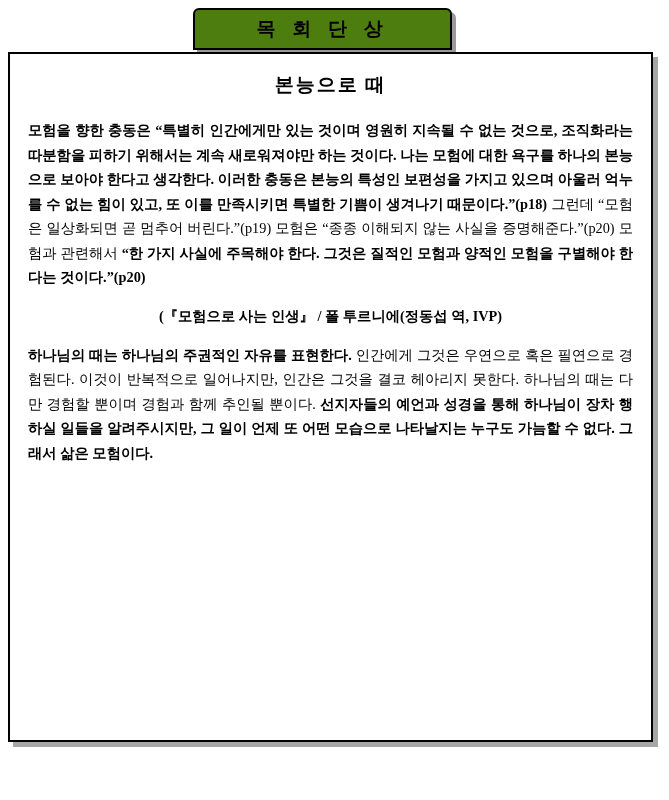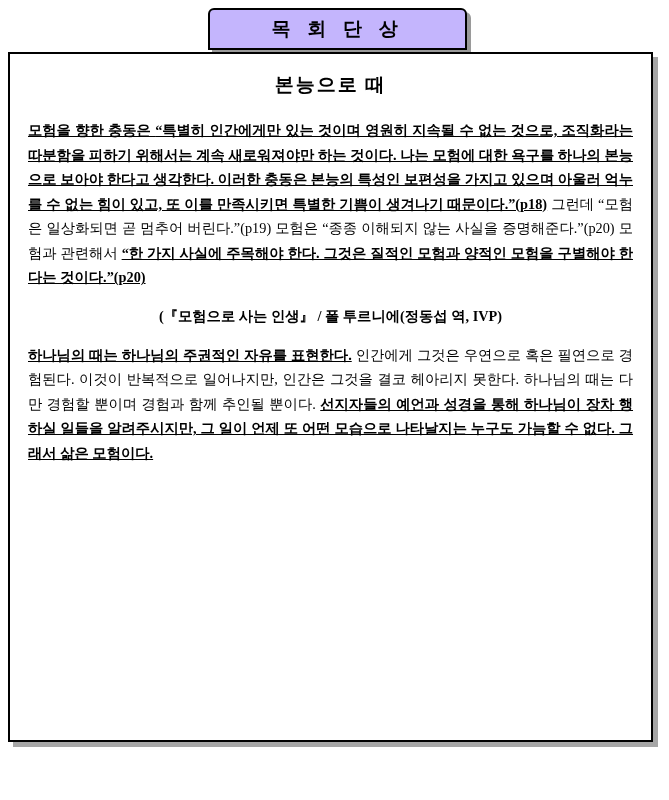--- a/index.html
+++ b/index.html
@@ -15,25 +15,25 @@
     overflow: hidden;
   }
 
   
   #banner-wrap {
     position: relative;
     height: 56px;
   }
   #banner {
     position: absolute;
-    left: 208px;
+    left: 193px;
     top: 8px;
     width: 255px;
     height: 38px;
-    background: #c4b5fd;
+    background: #4d7c0f;
     border: 2px solid #000000;
     border-radius: 6px 6px 0 0;
     box-shadow: 4px 4px 0 #9a9a9a;
     display: flex;
     align-items: center;
     justify-content: center;
   }
   #banner-title {
     font-size: 19px;
     font-weight: bold;
@@ -65,21 +65,21 @@
   }
 
   p {
     margin: 0 0 2px 0;
     font-size: 14.3px;
     line-height: 1.72;
     text-align: justify;
     color: #000000;
   }
   .blk { margin-bottom: 14px; }
-  .bu  { font-weight: bold; text-decoration: underline; }
+  .bu  { font-weight: bold; }
 
   .cite {
     text-align: center;
     font-weight: bold;
     font-size: 14.3px;
     line-height: 1.72;
     margin: 0 0 14px 0;
   }
   .gap-small { height: 6px; }
 </style>

